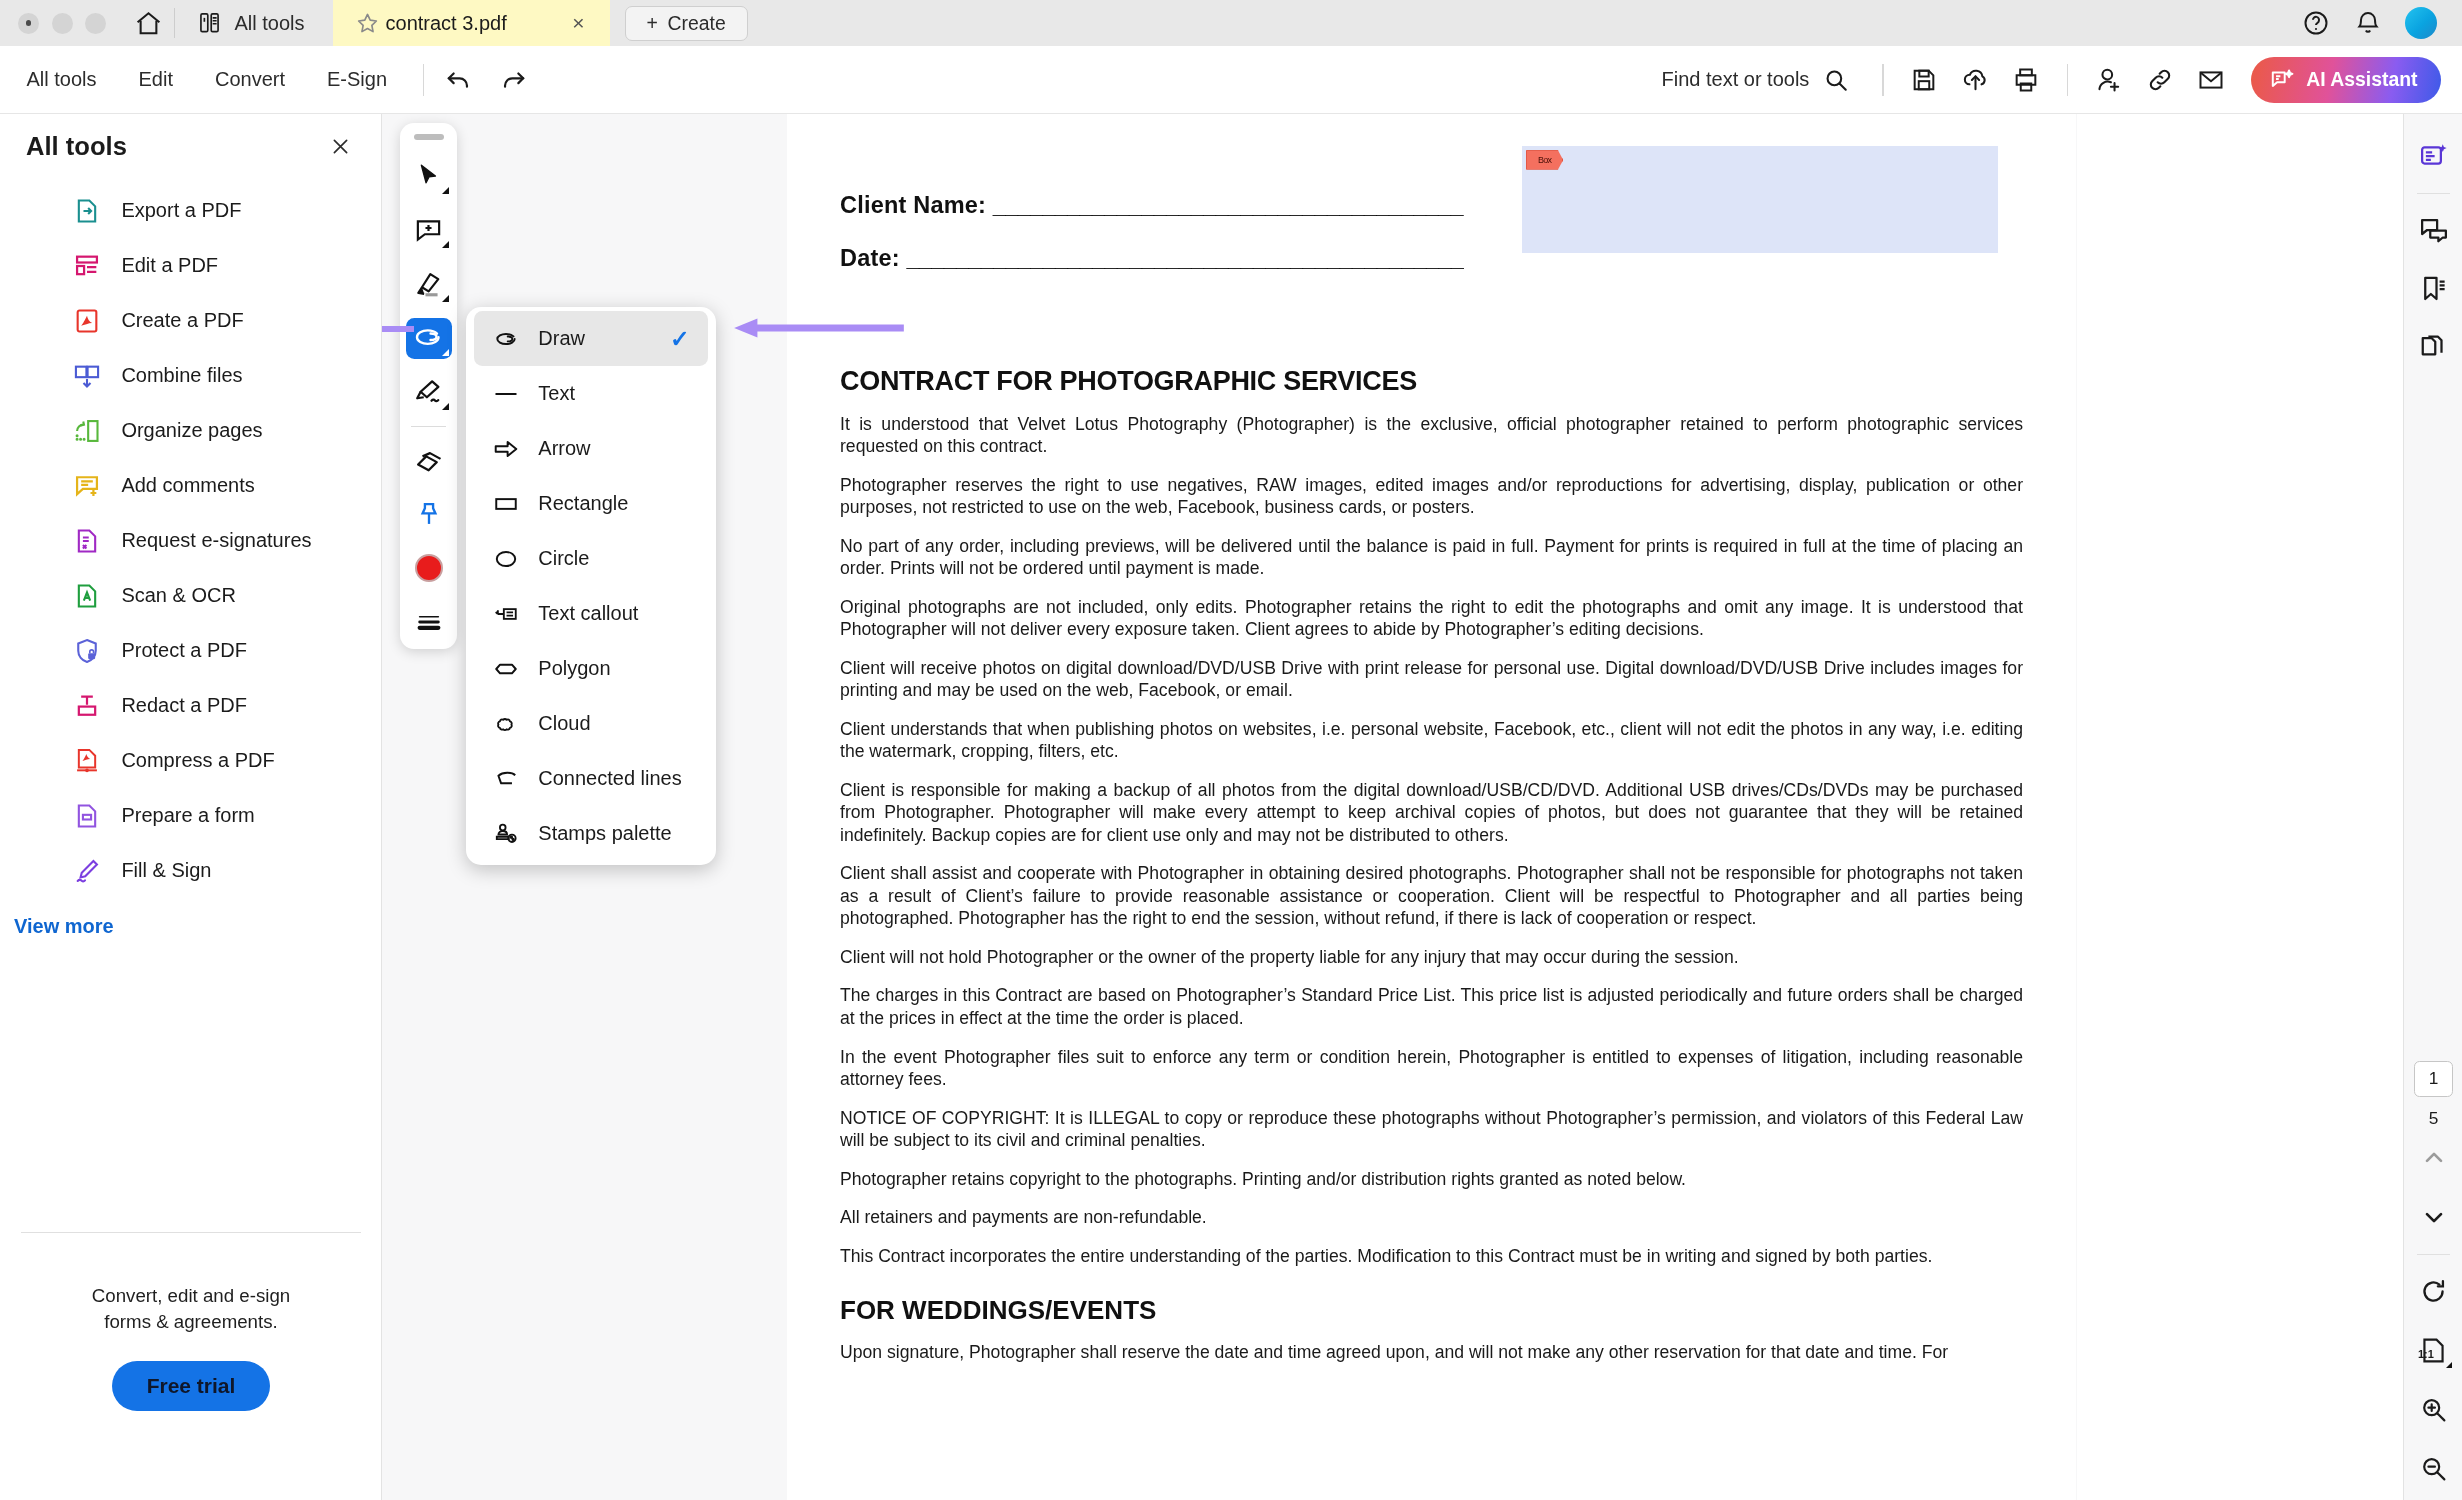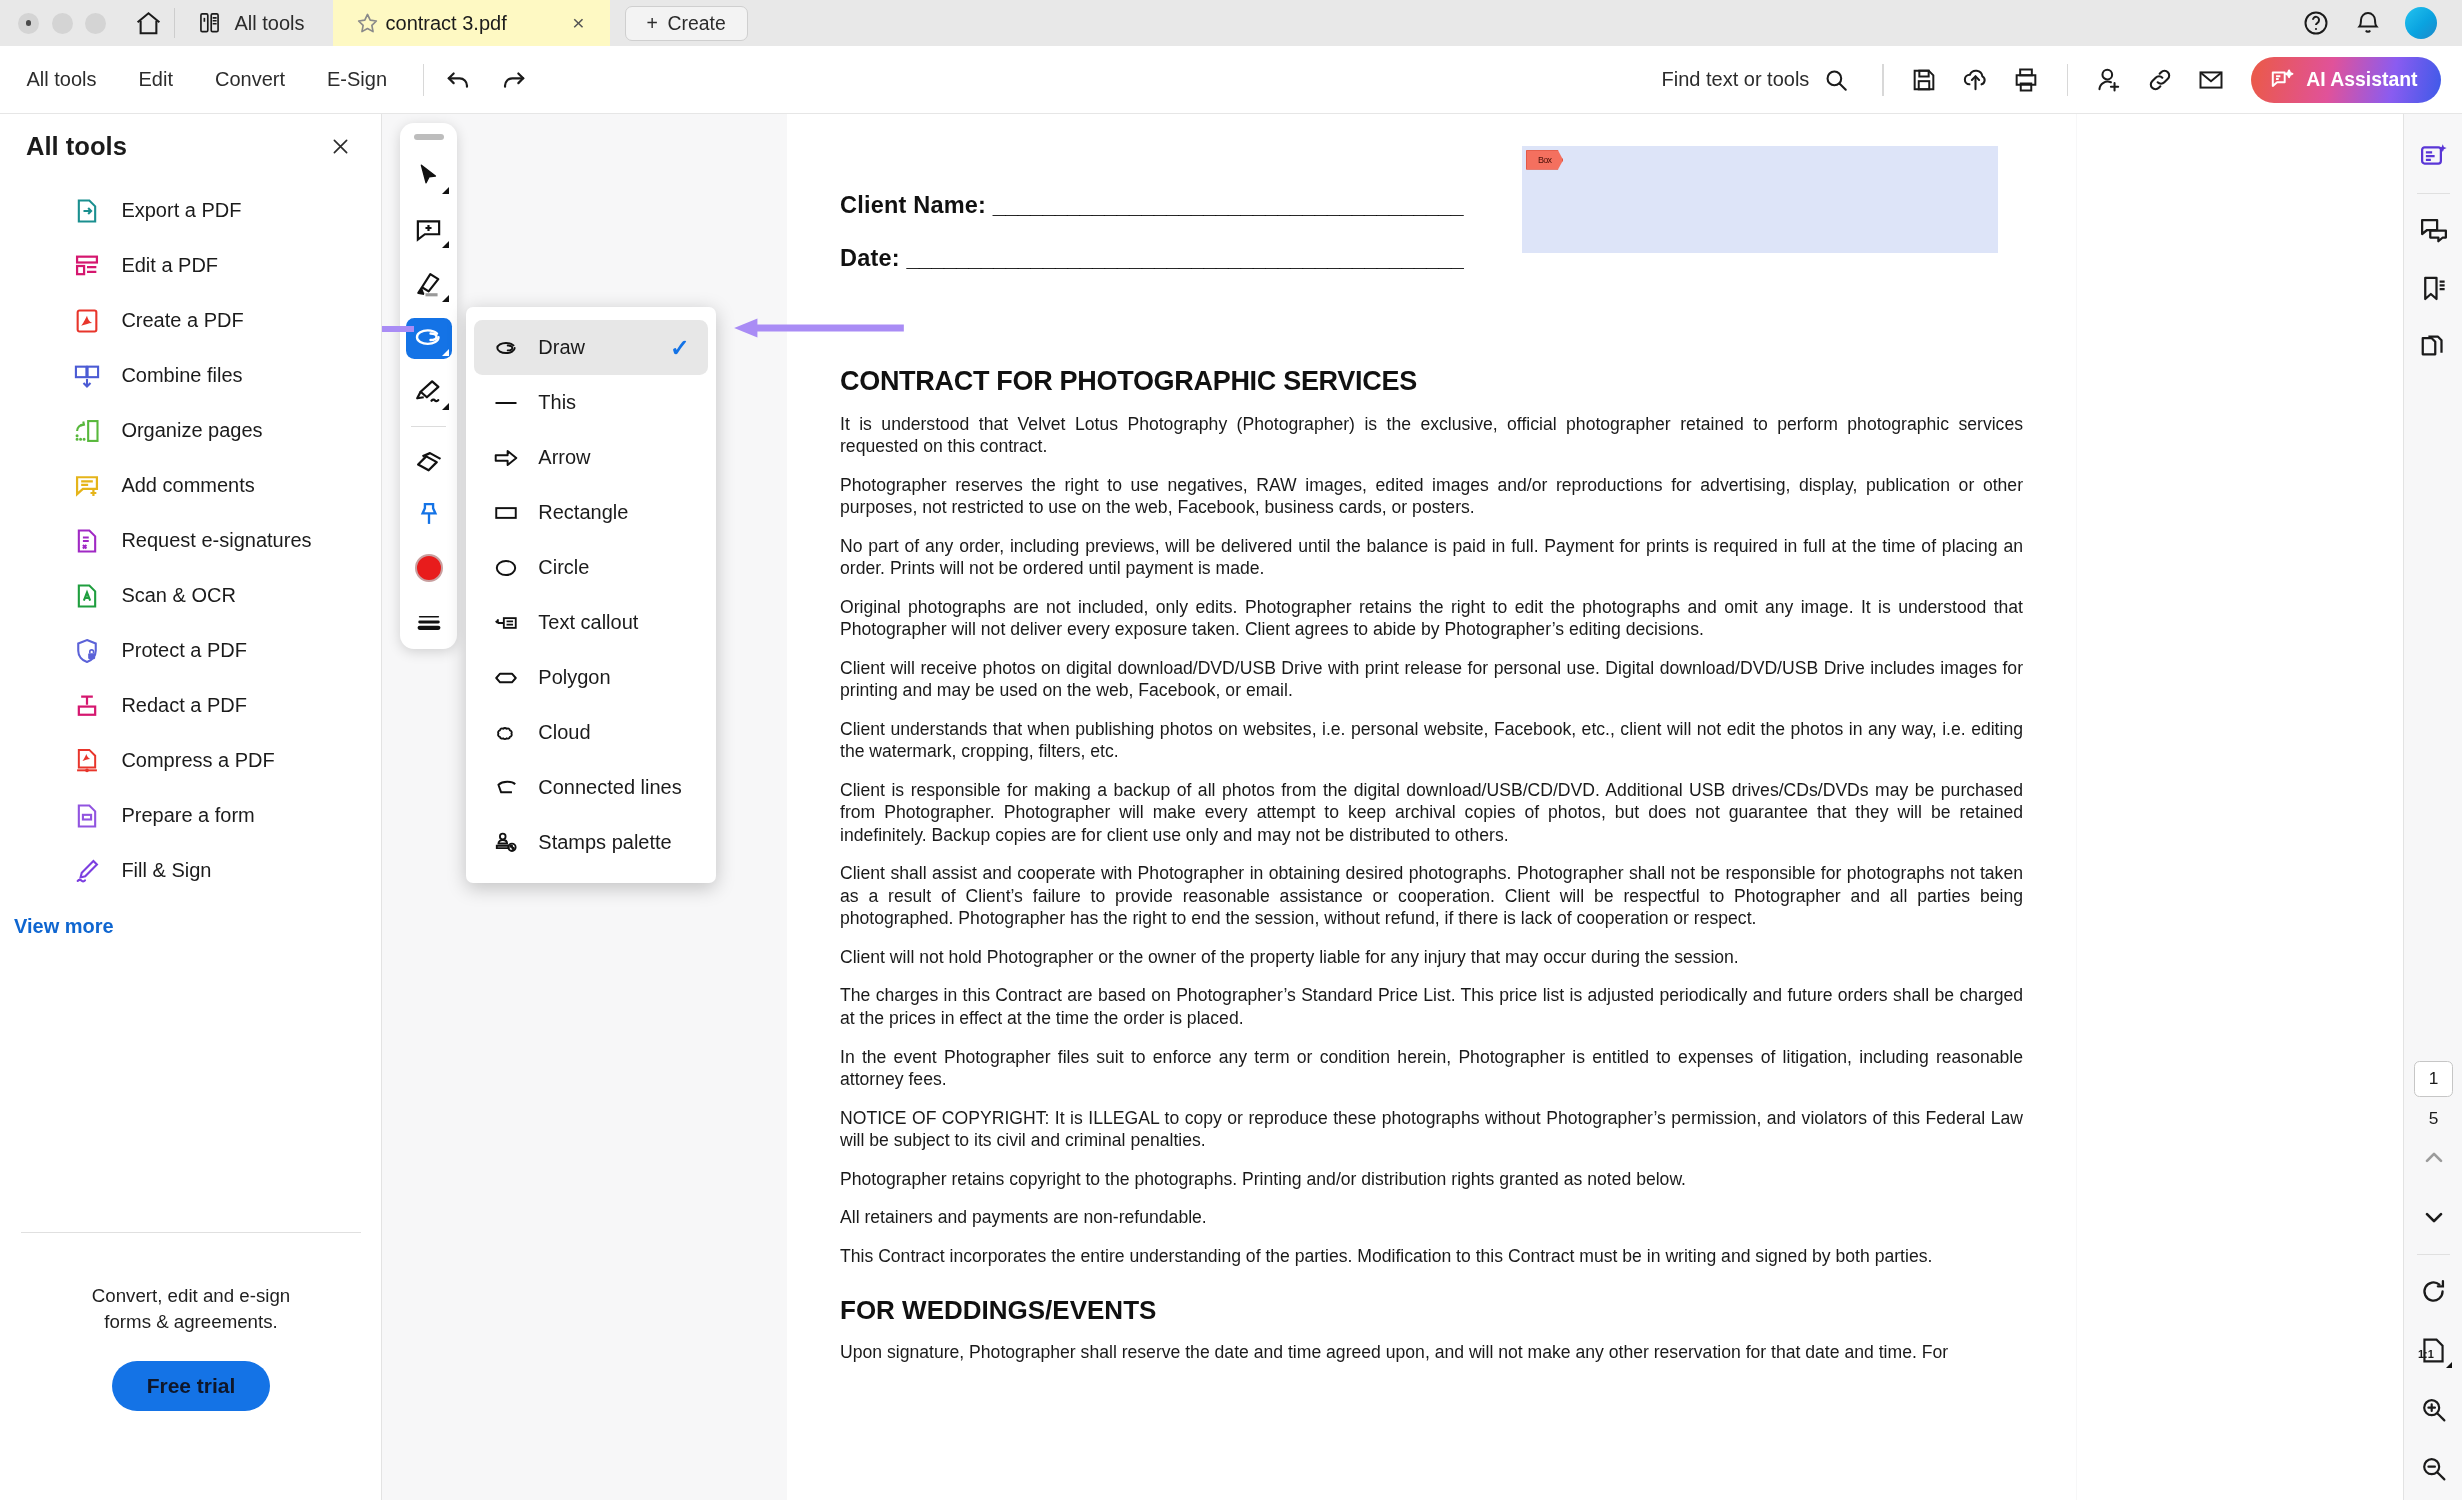--- a/index.html
+++ b/index.html
@@ -112,22 +112,22 @@
   .ab-btn.active { background: #1473e6; }
   .ab-caret { position: absolute; right: 2.8px; bottom: 3.5px; width: 0; height: 0;
     border-left: 7.6px solid transparent; border-bottom: 7.6px solid #121212; }
   .ab-btn.active .ab-caret { border-bottom-color: #ffffff; }
   .ab-div { width: 35px; height: 1.4px; background: #dcdcdc; margin: 6.2px 0; }
   .red-dot { width: 28px; height: 28px; border-radius: 50%; background: #e81c1c; border: 2.1px solid #c9a0a0; }
 
   
   #drawmenu {
     position: absolute; left: 466px; top: 307px; width: 250px;
-    background: #ffffff; border-radius: 7px;
-    box-shadow: 0 4.2px 19.4px rgba(0,0,0,.22); padding: 13px 0;
+    background: #ffffff; border-radius: 15px;
+    box-shadow: 0 4.2px 19.4px rgba(0,0,0,.22); padding: 4px 0;
     z-index: 40;
   }
   .dm-row {
     display: flex; align-items: center; height: 55px; padding: 0 18px 0 18px;
     margin: 0 8.3px; border-radius: 8.3px; gap: 18px;
   }
   .dm-row.sel { background: #e7e7e7; }
   .dm-ico { width: 28px; height: 28px; flex: 0 0 28px; display: flex; align-items: center; justify-content: center; }
   .dm-label { font-size: 20px; color: #1b1b1b; }
   .dm-check { margin-left: auto; color: #1473e6; font-size: 23.5px; font-weight: bold; }
@@ -627,21 +627,21 @@
     <span class="dm-label">Draw</span>
     <span class="dm-check">✓</span>
   </div>
 
   <div class="dm-row">
     <span class="dm-ico">
       <svg width="26" height="26" viewBox="0 0 24 24" stroke="#111" stroke-width="1.8" stroke-linecap="round">
           <path d="M3 12h18"></path>
         </svg>
     </span>
-    <span class="dm-label">This</span>
+    <span class="dm-label">Text</span>
   </div>
 
   <div class="dm-row">
     <span class="dm-ico">
       <svg width="26" height="26" viewBox="0 0 24 24" fill="none" stroke="#111" stroke-width="1.8" stroke-linejoin="round">
         <path d="M2.5 9.5h11V5.5L21.5 12l-8 6.5v-4h-11z"></path>
       </svg>
     </span>
     <span class="dm-label">Arrow</span>
   </div>

